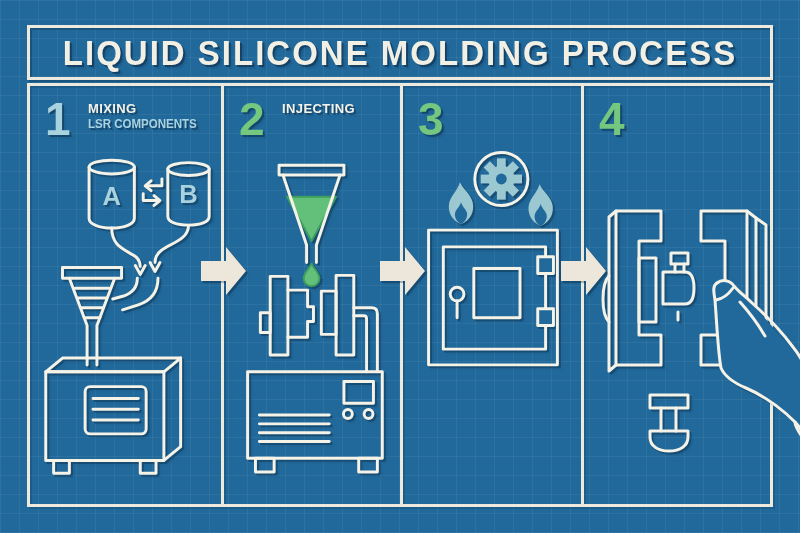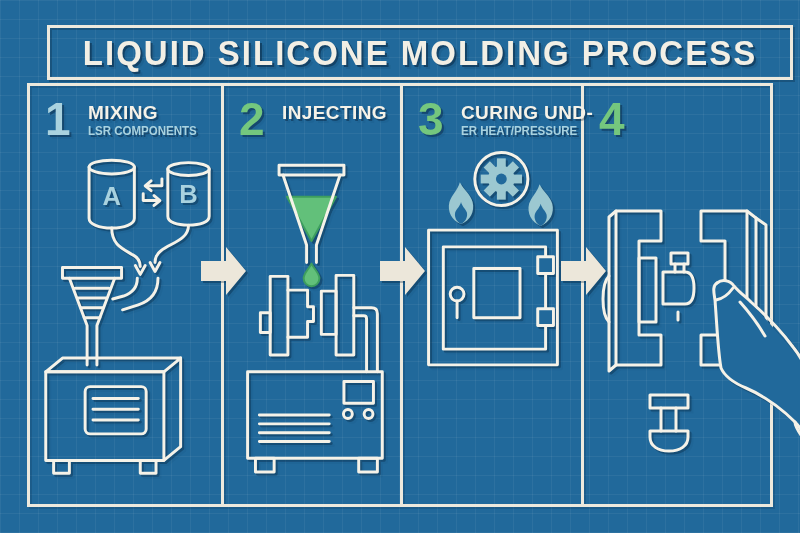--- a/index.html
+++ b/index.html
@@ -16,21 +16,20 @@
     background-image:
       linear-gradient(rgba(255,255,255,0.055) 1px, transparent 1px),
       linear-gradient(90deg, rgba(255,255,255,0.055) 1px, transparent 1px);
     background-size:19px 19px;
   }
   .title-box{
     position:absolute;left:27px;top:25px;width:746px;height:55px;
     border:3px solid var(--frame);
     display:flex;align-items:center;justify-content:center;
     filter:drop-shadow(2px 2px 0 rgba(8,35,60,0.30));
-    margin-left:20px;
   }
   .title-box h1{
     margin:0;font-size:33px;font-weight:bold;letter-spacing:2px;white-space:nowrap;
     color:var(--title-text);text-shadow:2px 2px 0 rgba(8,35,60,0.35);
     transform:scaleY(1.06);
   }
   .panels{
     position:absolute;left:27px;top:83px;width:746px;height:424px;
     border:3px solid var(--frame);display:flex;
     filter:drop-shadow(2px 2px 0 rgba(8,35,60,0.18));
@@ -39,21 +38,21 @@
   .panel-1{width:194px;border-right:3px solid var(--frame);}
   .panel-2{width:179px;border-right:3px solid var(--frame);}
   .panel-3{width:181px;border-right:3px solid var(--frame);}
   .panel-4{width:186px;}
   .step-head{display:flex;align-items:flex-start;gap:9px;padding:12px 4px 0 15px;position:relative;z-index:1;}
   .step-num{
     font-size:46px;font-weight:bold;line-height:0.92;min-width:34px;
     text-shadow:2px 2px 0 rgba(8,35,60,0.35);
   }
   .step-titles{padding-top:4px;}
-  .t1,.t2{font-size:19px;font-weight:bold;color:var(--heading-text);line-height:1.15;
+  .t1,.t2{font-size:13px;font-weight:bold;color:var(--heading-text);line-height:1.15;
     letter-spacing:0.4px;white-space:nowrap;text-shadow:2px 2px 0 rgba(8,35,60,0.35);}
   .t2.small{font-size:12px;color:var(--accent-light-blue);letter-spacing:0;
     transform:scaleX(0.96);transform-origin:left;margin-top:1px;}
   .illu{position:absolute;left:0;top:0;width:100%;height:424px;
     filter:drop-shadow(2px 2px 0 rgba(8,40,66,0.28));}
   .panel-4 .illu{width:219px;z-index:2;}
   .arrow{position:absolute;z-index:3;filter:drop-shadow(2px 2px 0 rgba(8,40,66,0.30));}
   .ln{stroke:var(--line);stroke-width:3;fill:none;stroke-linecap:round;stroke-linejoin:round;}
   .ln-fill-bg{stroke:var(--line);stroke-width:3;fill:var(--background);stroke-linejoin:round;}
   .sil{fill:var(--background);stroke:none;}
@@ -192,24 +191,20 @@
         <rect class="ln" x="41" y="160" width="104" height="104"></rect>
         <rect class="ln" x="72" y="182" width="47" height="50"></rect>
         <circle class="ln" cx="55" cy="208" r="7"></circle>
         <path class="ln" d="M55,215 V232"></path>
         <rect class="ln-fill-bg" x="137" y="170" width="16" height="17"></rect>
         <rect class="ln-fill-bg" x="137" y="223" width="16" height="17"></rect>
       </g>
     </svg>
     <div class="step-head">
       <div class="step-num" style="color: rgb(116, 199, 126);">3</div>
-      <div class="step-titles">
-        <div class="t1">CURING UND-</div>
-        <div class="t2 small">ER HEAT/PRESSURE</div>
-      </div>
     </div>
   </section>
 
   <section class="panel panel-4">
     <svg class="illu" viewBox="0 0 219 424">
       <g>
         <path class="ln" d="M32,125 H77 V155 H55 V249 H77 V279 H32 Z"></path>
         <path class="ln" d="M32,125 L25,131 V285 L32,279"></path>
         <path class="ln" d="M25,190 C17,198 17,228 25,236"></path>
         <rect class="ln" x="55" y="172" width="17" height="64"></rect>

